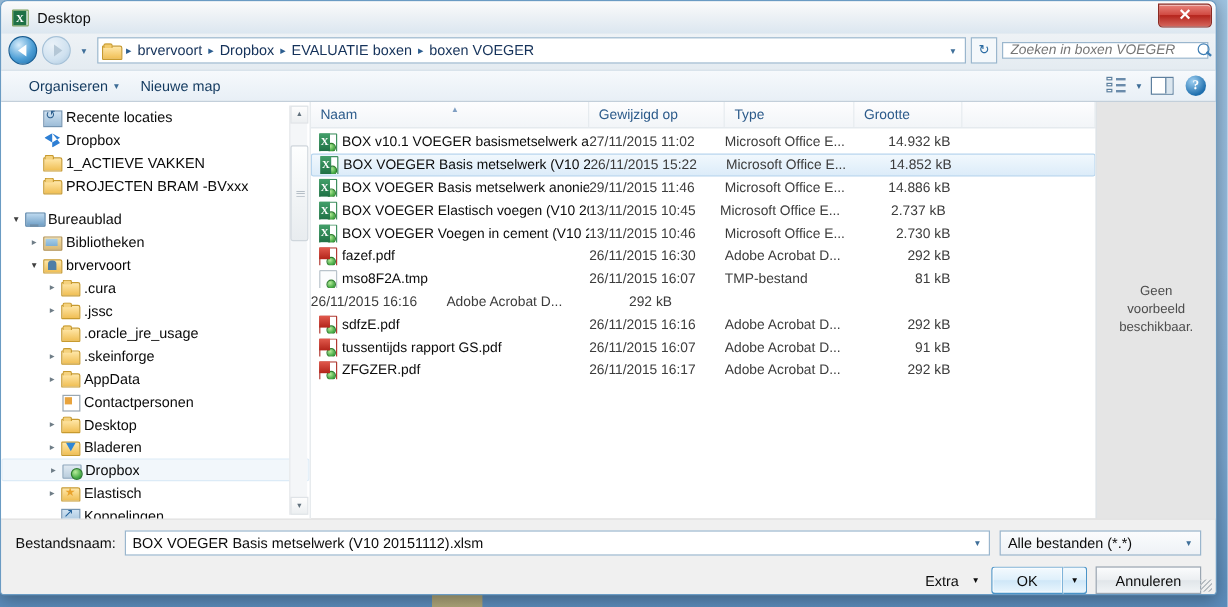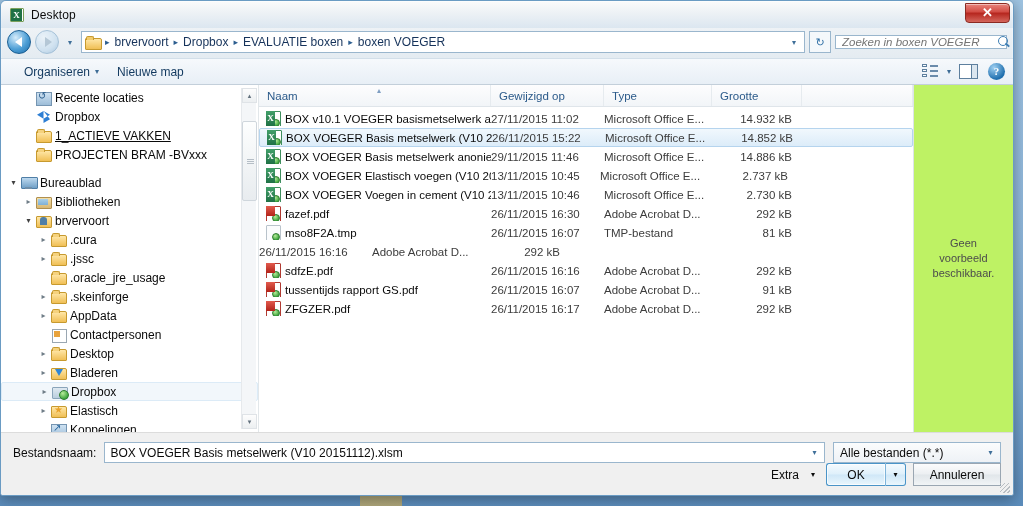--- a/index.html
+++ b/index.html
@@ -209,38 +209,38 @@
   .pdf i { position:absolute; right:0; bottom:-1px; width:8px; height:8px; border-radius:50%;
      background:radial-gradient(circle at 35% 30%, #b6ec9a, #3fa63f 70%); border:1px solid #2e7d2e; }
   .tmp:before { content:""; position:absolute; left:1px; top:0; width:13px; height:15px;
      background:#fbfcfd; border:1px solid #b9c3cb; border-radius:1px; }
   .tmp i { position:absolute; right:0; bottom:-1px; width:8px; height:8px; border-radius:50%;
      background:radial-gradient(circle at 35% 30%, #b6ec9a, #3fa63f 70%); border:1px solid #2e7d2e; }
   .xls i { position:absolute; right:0; bottom:-1px; width:8px; height:8px; border-radius:50%;
      background:radial-gradient(circle at 35% 30%, #b6ec9a, #3fa63f 70%); border:1px solid #2e7d2e; }
 
   
-  .preview { width:100px; flex:0 0 100px; border-left:1px solid #dde3e8; background:#bef264;
+  .preview { width:100px; flex:0 0 100px; border-left:1px solid #dde3e8; background:#e5e5e5;
      display:flex; align-items:center; justify-content:center; text-align:center;
      font-size:11px; color:#4c4c4c; line-height:1.35; padding:0 16px; }
 
   
   .footer { flex:0 0 63px; background:#f0f0f0; border-top:1px solid #dcdcdc;
      padding:9px 12px 0 12px; }
   .frow1 { display:flex; align-items:center; gap:8px; }
   .flabel { font-size:12px; color:#0c0c0c; }
   .fninput { flex:1 1 auto; height:21px; background:#fff; border:1px solid #9ab6cd;
      display:flex; align-items:center; padding:0 2px 0 5px; }
   .fninput input { border:0; outline:0; flex:1 1 auto; font-size:12px; color:#0b0b0b;
      font-family:"Liberation Sans", sans-serif; background:transparent; }
   .caretbtn { width:15px; flex:0 0 15px; text-align:center; font-size:8px; color:#3f6f99; cursor:pointer; }
   .filtersel { width:168px; flex:0 0 168px; height:21px; border:1px solid #9ab6cd;
      background:linear-gradient(180deg,#fbfcfd,#eef2f6); display:flex; align-items:center;
      padding:0 2px 0 6px; font-size:12px; color:#0b0b0b; cursor:pointer; }
-  .frow2 { display:flex; align-items:center; justify-content:flex-end; gap:7px; }
+  .frow2 { display:flex; align-items:center; justify-content:flex-end; gap:7px; margin-top:9px; }
   .extra { font-size:12px; color:#0c0c0c; display:flex; align-items:center; gap:12px; cursor:pointer; padding-right:4px; }
   .btn { height:23px; min-width:88px; border:1px solid #9aa6b2; border-radius:0;
      background:linear-gradient(180deg,#fbfcfd,#eceff2 48%,#e1e6ea 52%,#f1f4f6);
      font-size:12px; color:#0b0b0b; display:flex; align-items:center; justify-content:center; cursor:pointer; }
   .btn.primary { border-color:#4a94c8; width:60px; min-width:0;
      background:linear-gradient(180deg,#f4fafe,#dff0fb 48%,#cfe7f8 52%,#eaf6fd);
      box-shadow:0 0 0 1px rgba(255,255,255,.7) inset; }
   .split { display:flex; }
   .split .arrowpart { width:20px; height:23px; border:1px solid #4a94c8; border-left:none;
      border-radius:0 3px 3px 0;
@@ -323,21 +323,21 @@
           <div class="trow" style="padding-left: 21px;">
             <span class="exp"></span>
             <span class="tico recent"></span>
             <span class="tlabel">Recente locaties</span>
           </div>
           <div class="trow" style="padding-left: 21px;">
             <span class="exp"></span>
             <span class="tico dbox"></span>
             <span class="tlabel">Dropbox</span>
           </div>
-          <div class="trow" style="padding-left: 21px; text-decoration: underline;">
+          <div class="trow" style="padding-left: 21px;">
             <span class="exp"></span>
             <span class="tico fld"></span>
             <span class="tlabel">1_ACTIEVE VAKKEN</span>
           </div>
           <div class="trow" style="padding-left: 21px;">
             <span class="exp"></span>
             <span class="tico fld"></span>
             <span class="tlabel">PROJECTEN BRAM -BVxxx</span>
           </div>
           <div class="tgap"></div>

